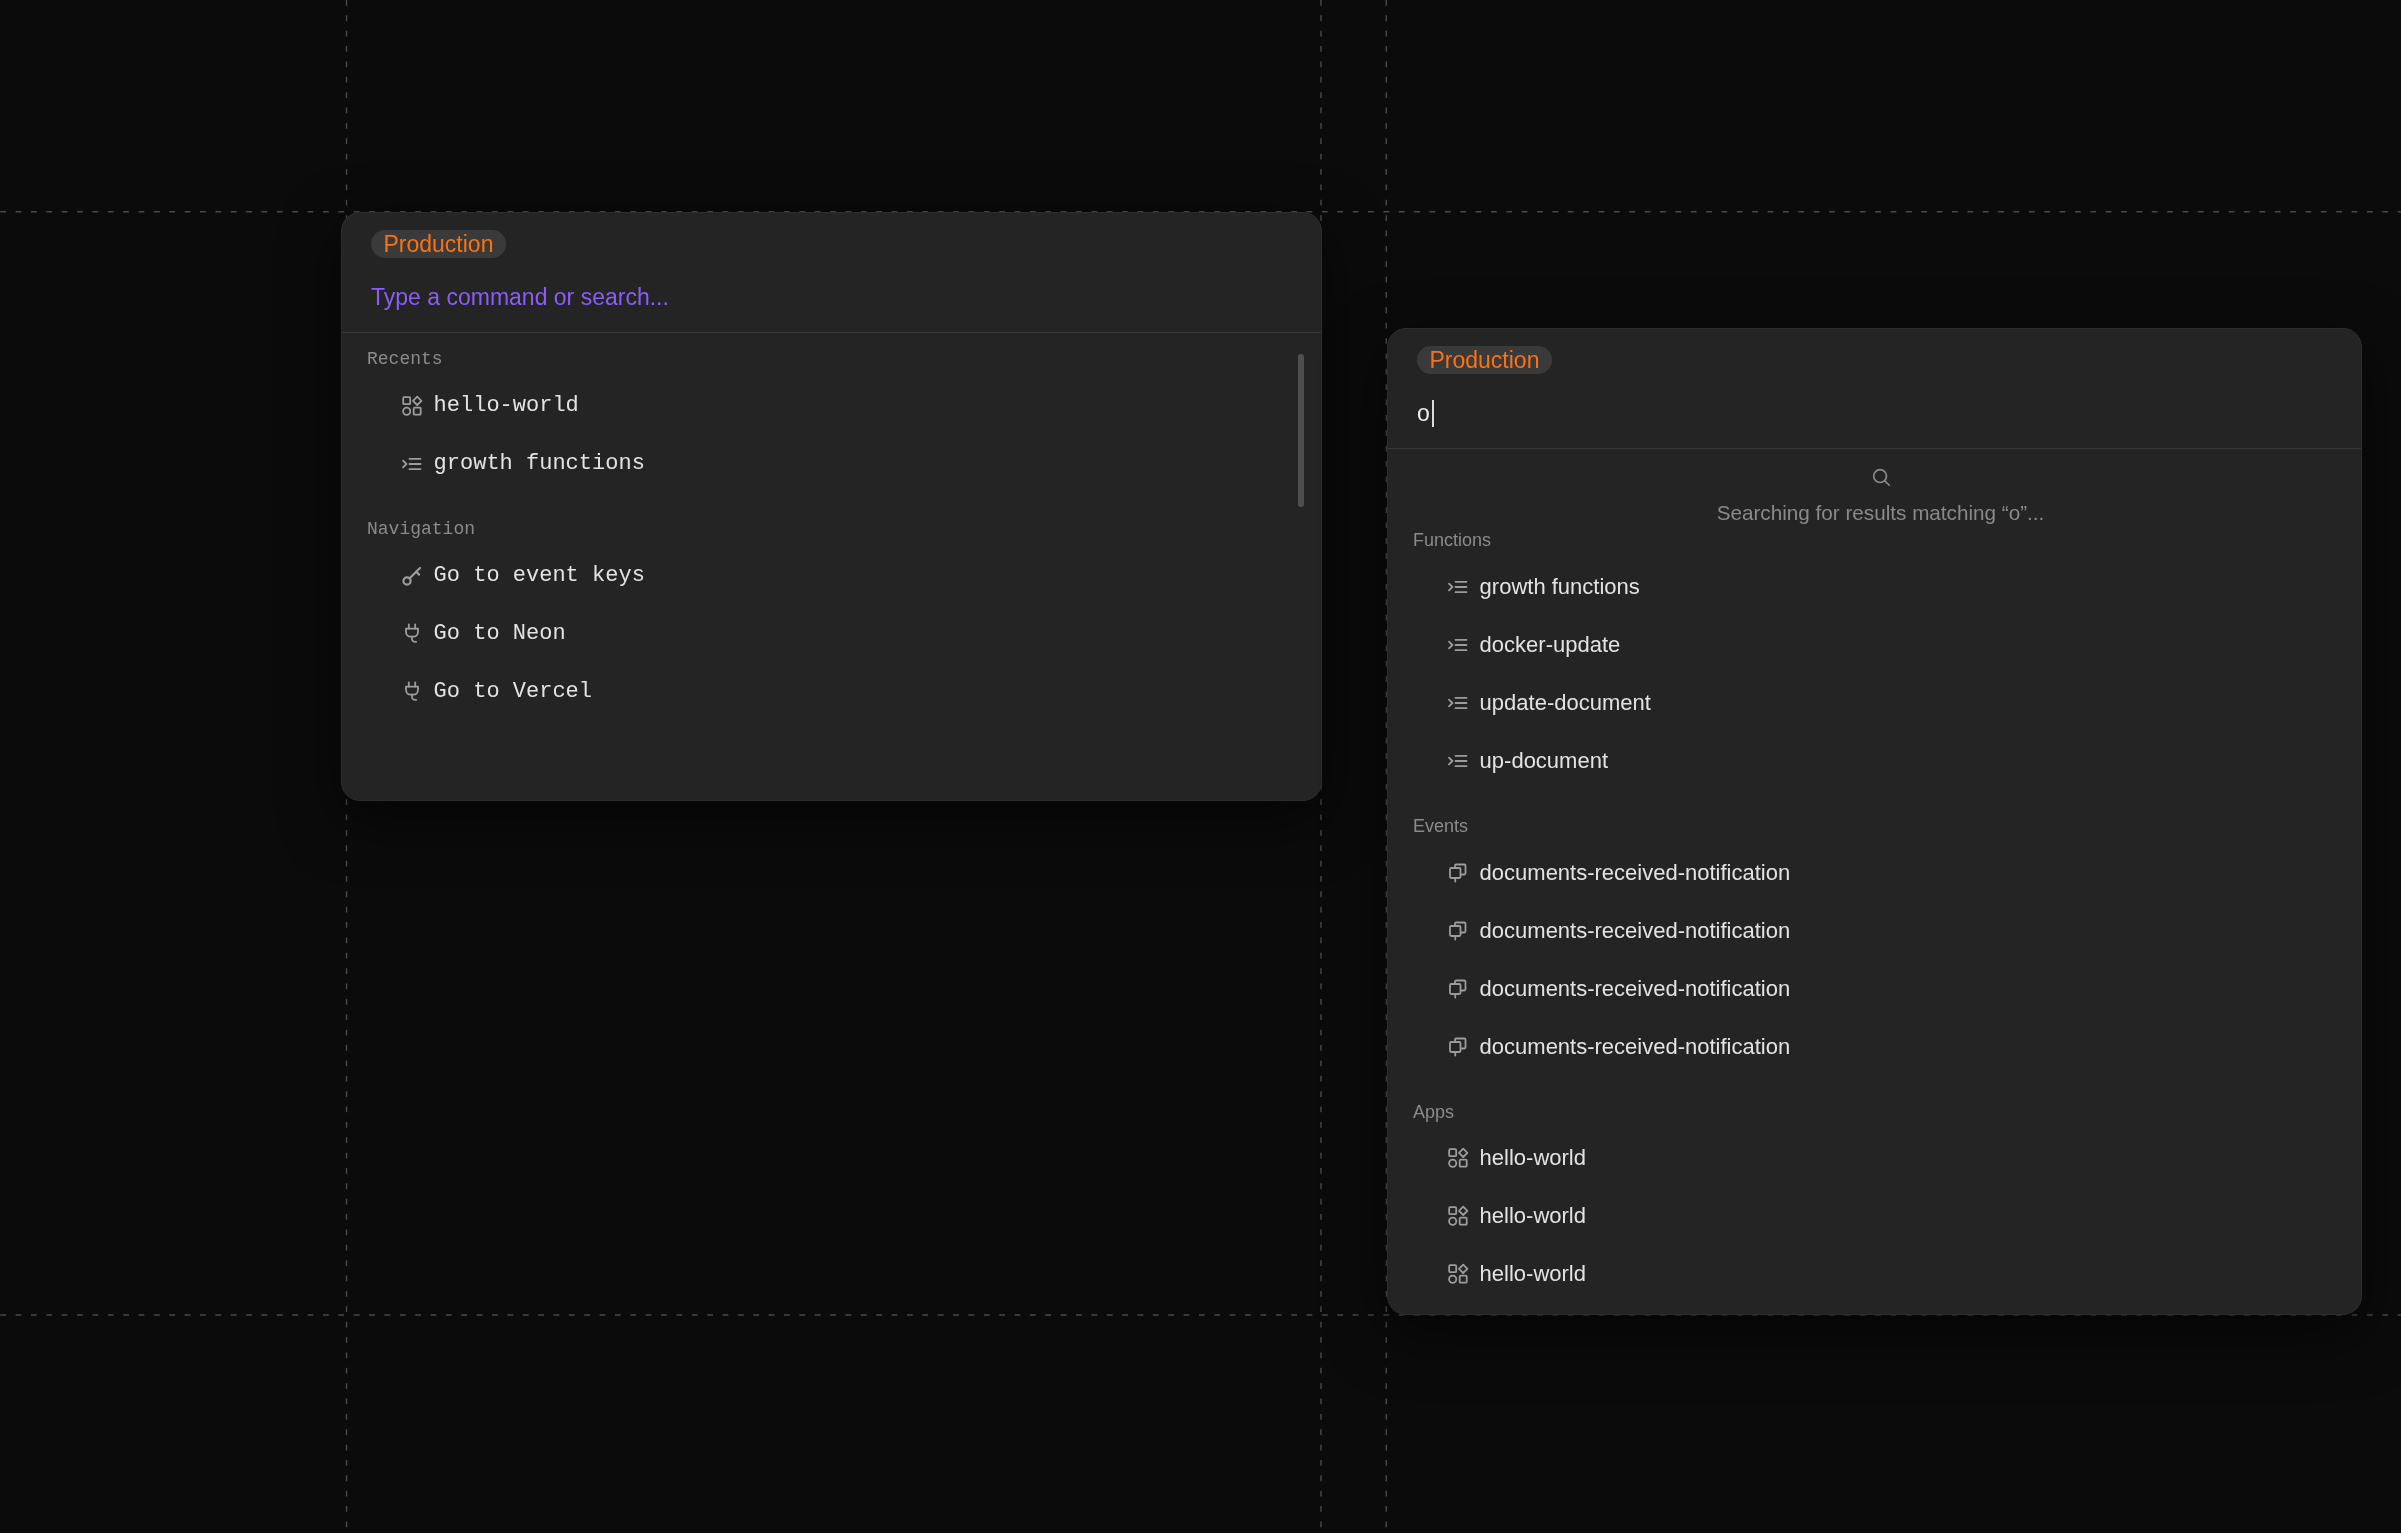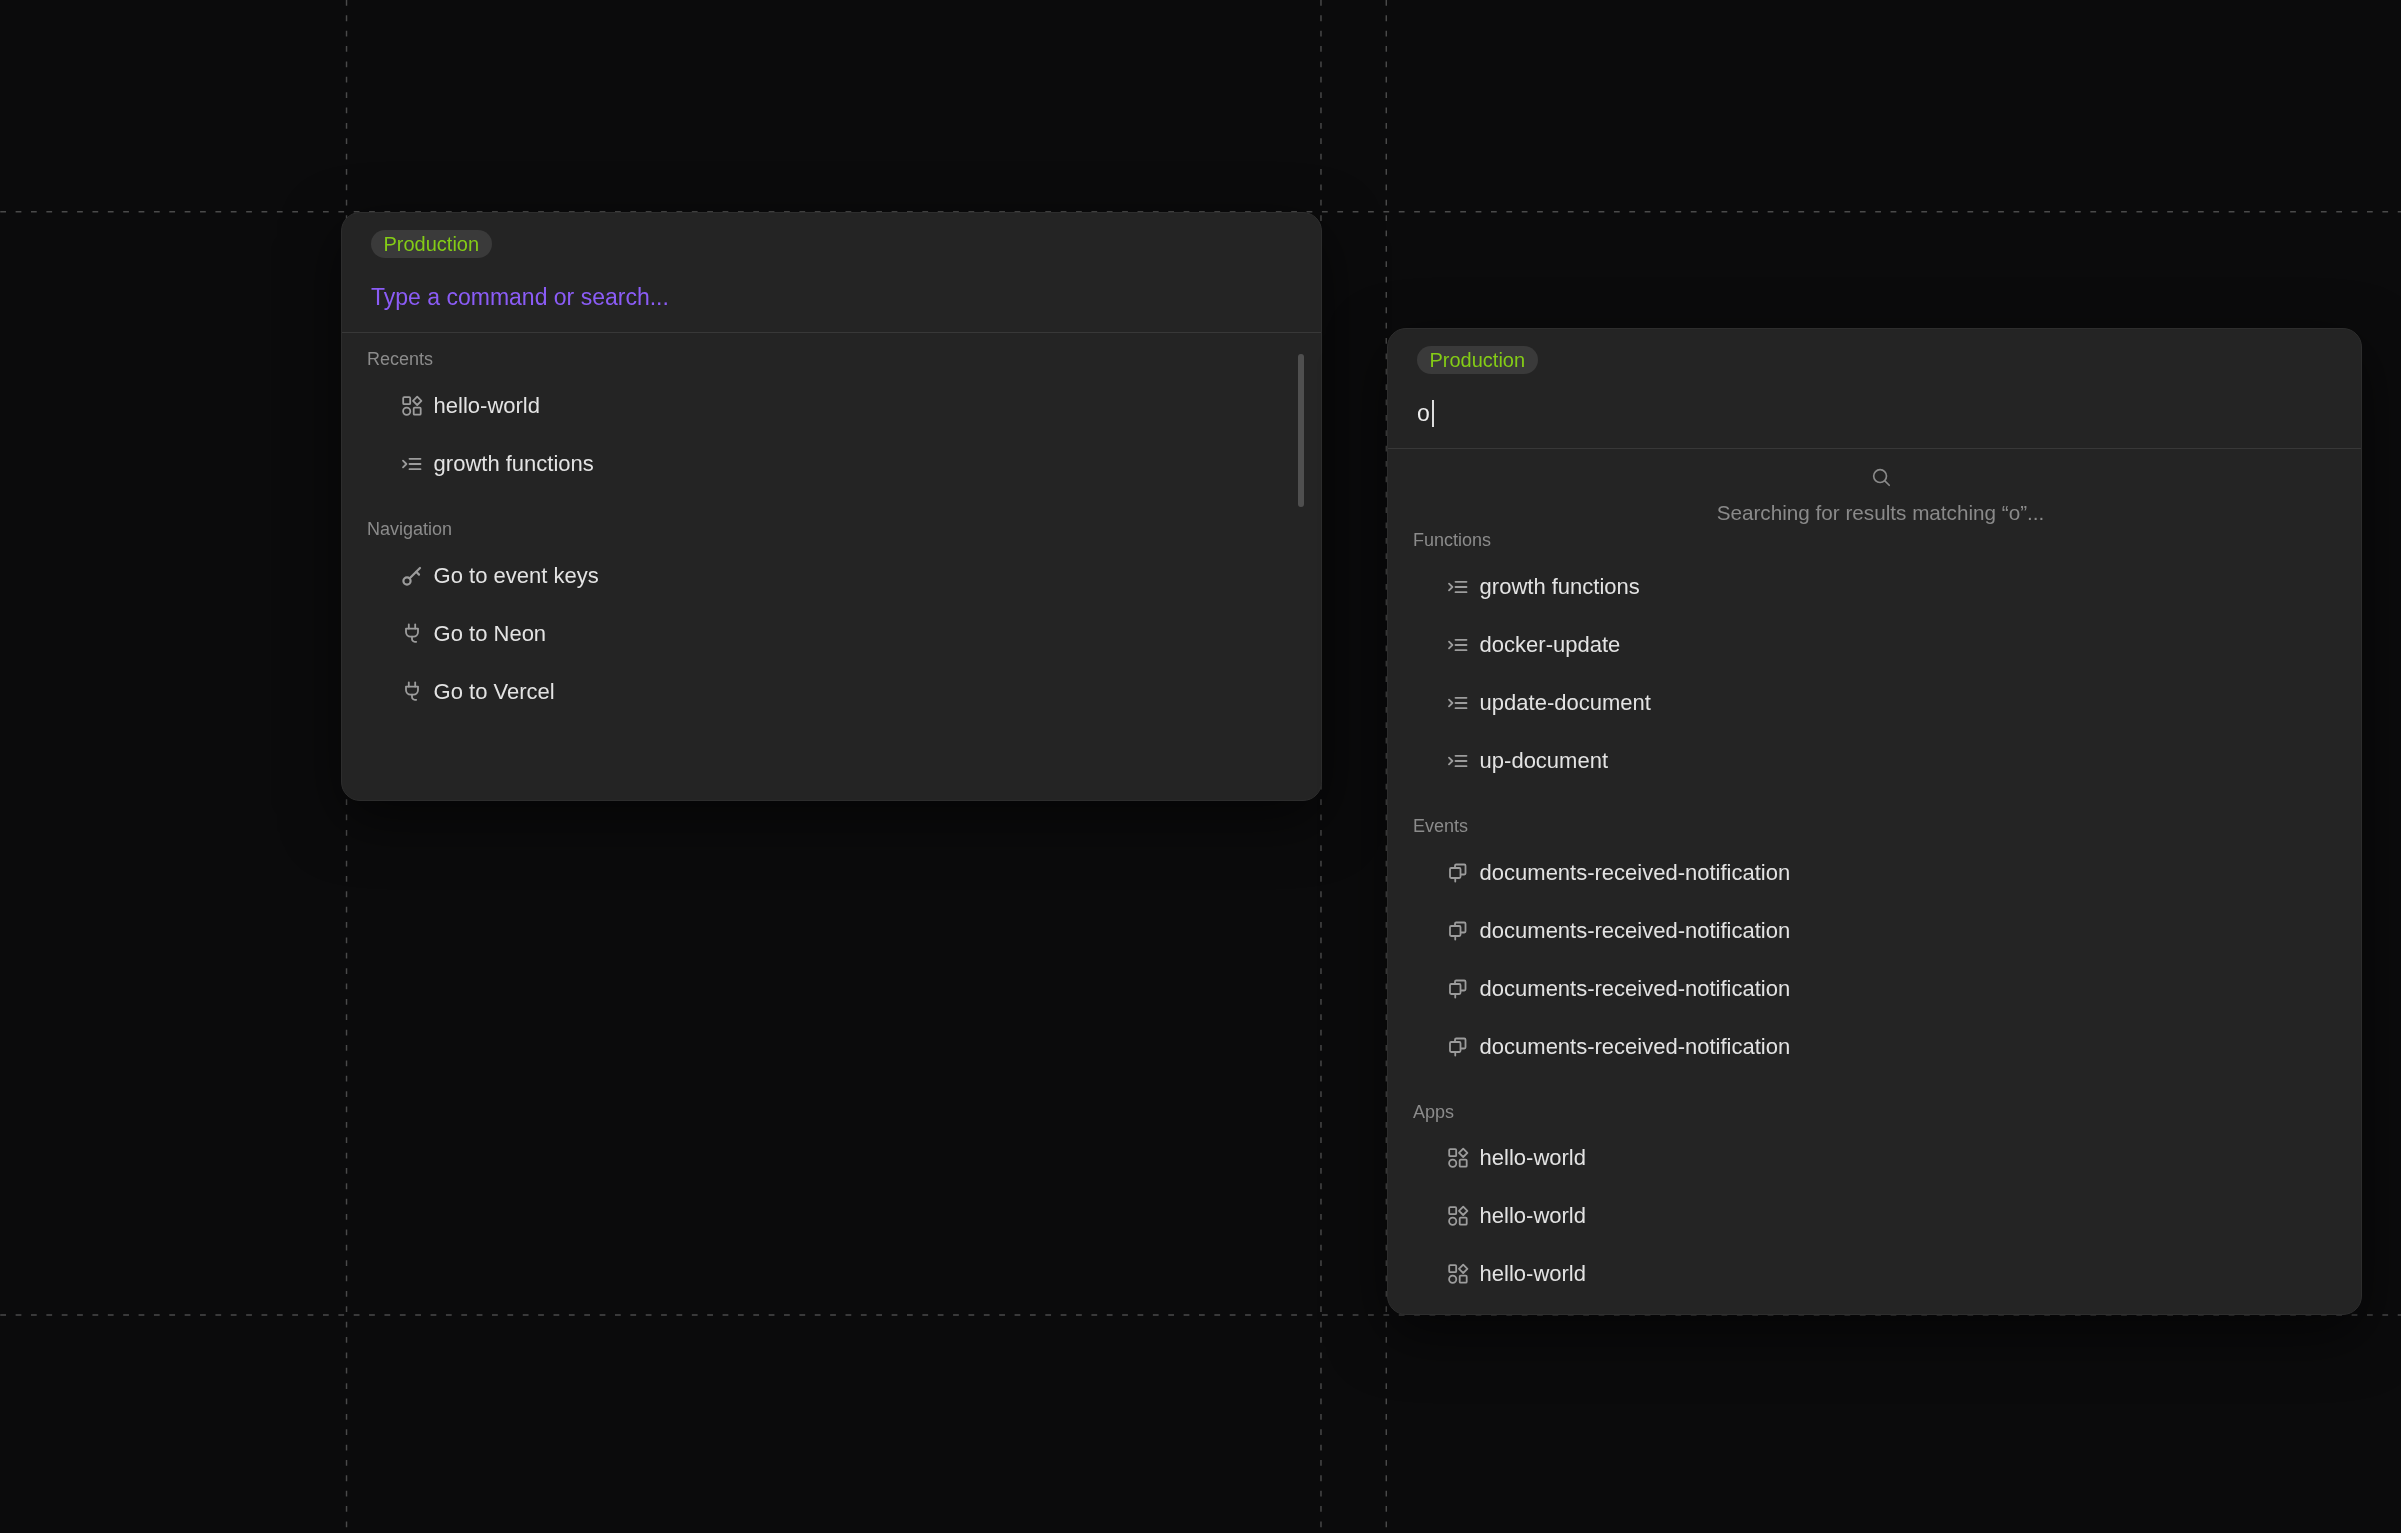--- a/index.html
+++ b/index.html
@@ -4,28 +4,28 @@
 <style>
   html,body{margin:0;padding:0;width:2726px;height:1533px;background:#0b0b0c;overflow:hidden;
     font-family:"Liberation Sans","DejaVu Sans",sans-serif;}
   .stage{position:relative;width:2726px;height:1533px;}
   svg.grid{position:absolute;left:0;top:0;}
   .palette{position:absolute;background:#242424;border:0.5px solid #2d2d2d;border-radius:19px;
     box-shadow:0 19px 58px rgba(0,0,0,.55);box-sizing:border-box;}
   .palette.left{left:341px;top:212px;width:981px;height:589px;}
   .palette.right{left:1387px;top:328px;width:975px;height:987px;}
   .palette-header{height:120px;box-sizing:border-box;padding:17.3px 29px 0;border-bottom:1.4px solid #383838;}
-  .badge{display:inline-block;background:#3a3a3a;color:#84cc16;font-size:20px;line-height:28px;
+  .badge{display:inline-block;background:#3a3a3a;color:#f97316;font-size:23px;line-height:28px;
     padding:0 12.5px;border-radius:14px;}
   .input-row{margin-top:25px;height:28px;display:flex;align-items:center;}
   .cmd-input{font-size:23px;color:#ededed;display:flex;align-items:center;}
   .cmd-input.placeholder{color:#8b5cf6;}
   .caret{width:1.9px;height:27px;background:#dcdcdc;margin-left:2.4px;}
   .list{position:relative;}
-  .list.pad-top{padding-top:17.3px;}
+  .list.pad-top{padding-top:17.3px;font-family:Liberation Mono, monospace;}
   .section-label{font-size:18px;line-height:19px;color:#8b8b8b;margin:27px 0 7.7px;padding:0 25px;}
   .section-label.first{margin-top:0;}
   .section-label.after-search{margin-top:22px;}
   .row{height:58px;display:flex;align-items:center;gap:9.6px;padding:0 25px 0 42px;
     font-size:22px;color:#e3e3e3;border-radius:9.6px;cursor:default;margin-left:16px;}
   .row-label{white-space:nowrap;}
   .search-row{height:43px;margin-top:17.3px;display:flex;align-items:center;gap:12.5px;
     padding:0 25px 0 37px;font-size:20.7px;color:#8a8a8a;flex-direction:column;}
   .ic{width:24px;height:24px;flex:none;stroke:#9c9c9c;fill:none;stroke-width:1.8;
     stroke-linecap:round;stroke-linejoin:round;}

